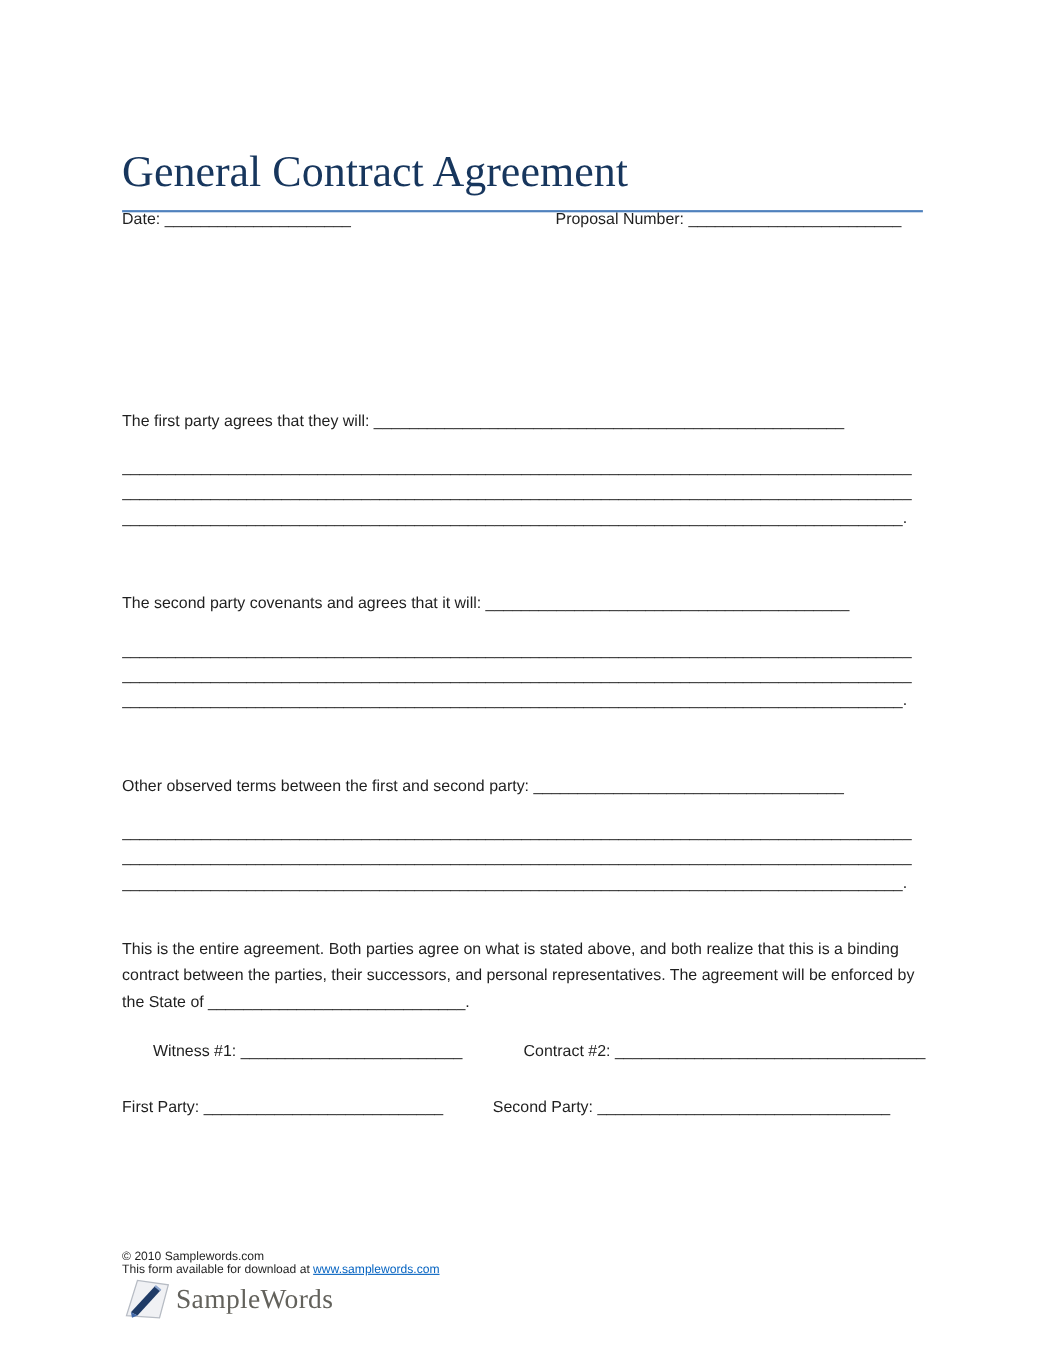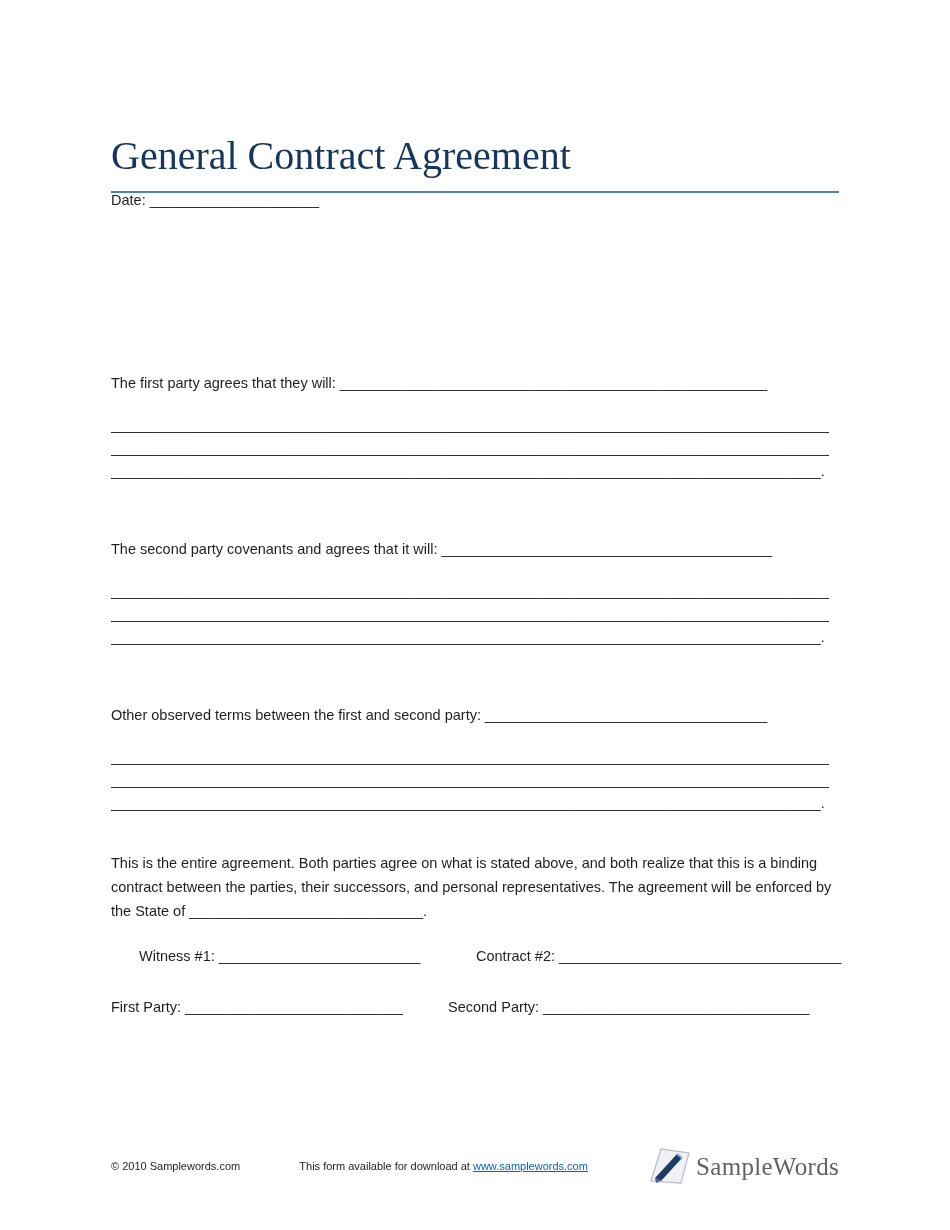--- a/index.html
+++ b/index.html
@@ -44,22 +44,23 @@
   #sec2{top:540px;}
   #sec3{top:706px;}
   #closing{top:836px;}
   .sig-row{height:22px;}
   .sig-row .left{white-space:nowrap;}
   .sig-row .right{position:absolute;left:337px;top:0;white-space:nowrap;}
   #witness-row{top:948px;margin-left:28px;}
   #party-row{top:999px;}
   #footer{
     top:1136px;height:60px;
-    display:flex;align-items:center;justify-content:space-between;
+    display:flex;align-items:flex-start;justify-content:space-between;
     font-size:11px;
+    flex-direction:column;
   }
   .download-note{white-space:nowrap;}
   .link{color:var(--link);text-decoration:underline;cursor:pointer;}
   .logo{display:flex;align-items:center;gap:3px;}
   .logo-text{
     font-family:"Liberation Serif",serif;
     font-size:25px;
     color:var(--logo);
     letter-spacing:0.3px;
     line-height:1;
@@ -67,20 +68,21 @@
 </style>
 </head>
 <body>
 
 <div class="page">
 
   <h1 class="abs title">General Contract Agreement</h1>
 
   <div class="abs meta-row">
     <span class="left">Date: _____________________</span>
+    <span class="right">Proposal Number: ________________________</span>
   </div>
 
 
   <div class="abs" id="sec1">
     <div class="section-label">The first party agrees that they will: _____________________________________________________</div>
     <div class="fill-lines">
       <div class="fill-line">_________________________________________________________________________________________</div>
       <div class="fill-line">_________________________________________________________________________________________</div>
       <div class="fill-line">________________________________________________________________________________________.</div>
     </div>

